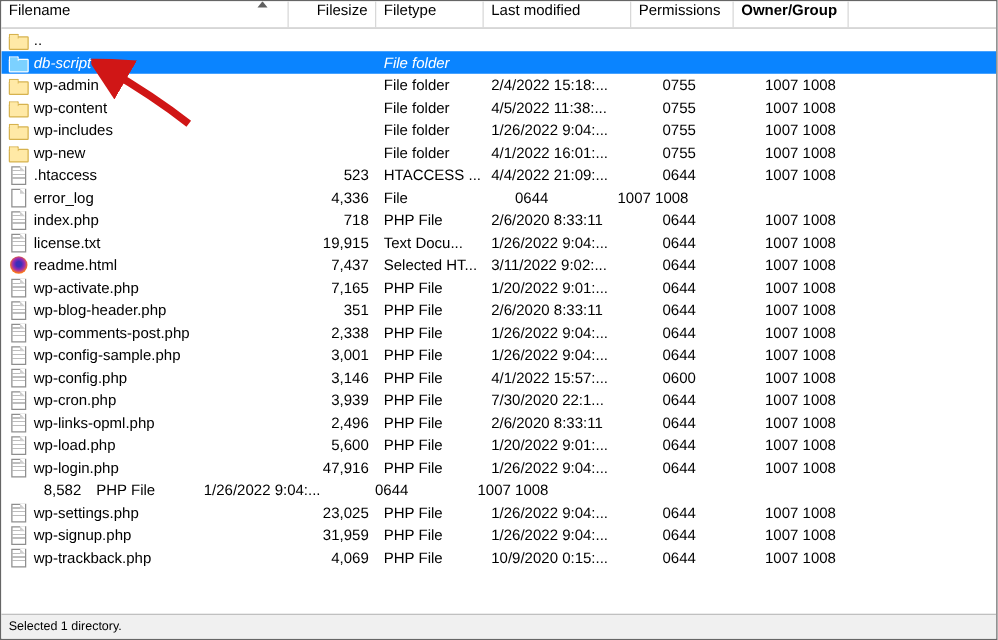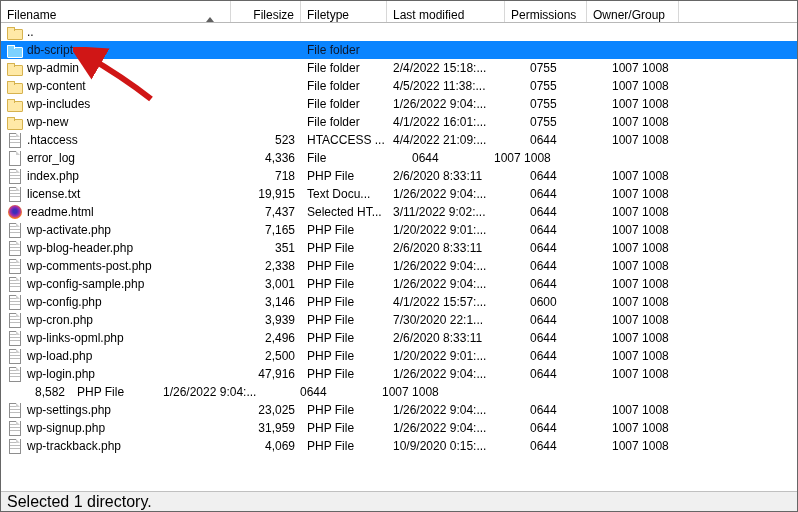--- a/index.html
+++ b/index.html
@@ -16,51 +16,51 @@
     .container { display: flex; flex-direction: column; height: 100%; }
     .header-row {
       display: flex;
       align-items: center;
       height: 22px;
       background: #fff;
       border-bottom: 1px solid #b8b8b8;
     }
     .header-cell {
       display: flex;
-      align-items: flex-end;
+      align-items: flex-start;
       height: 100%;
       padding: 0 6px;
       border-right: 1px solid #d8d8d8;
       white-space: nowrap;
       overflow: hidden;
       user-select: none;
       gap: 48px;
     }
     .col-filename { width: 230px; justify-content: space-between; }
     .col-filesize { width: 70px; justify-content: flex-end; }
     .col-filetype { width: 86px; }
     .col-modified { width: 118px; }
     .col-permissions { width: 82px; }
-    .col-owner { width: 92px; }
+    .col-owner { width: 92px; font-weight: bold; }
     .sort-caret {
       width: 0; height: 0;
       border-left: 4px solid transparent;
       border-right: 4px solid transparent;
       border-bottom: 5px solid #606060;
       margin-left: auto;
       margin-right: 10px;
     }
     .body-rows { flex: 1; overflow: hidden; background: #fff; }
     .row {
       display: flex;
       align-items: center;
       height: 18px;
       white-space: nowrap;
     }
-    .row.selected { background: #0a84ff; color: #0f172a; }
+    .row.selected { background: #0a84ff; color: #ffffff; font-style: italic; }
     .cell {
       display: flex;
       align-items: center;
       padding: 0 6px;
       height: 100%;
       overflow: hidden;
     }
     .cell-filename { width: 230px; gap: 4px; }
     .cell-filesize { width: 70px; justify-content: flex-end; }
     .cell-filetype { width: 86px; }
@@ -94,21 +94,21 @@
       content:""; position:absolute; left:1px; top:1px; width:14px; height:14px;
       border-radius:50%; background: radial-gradient(circle at 50% 45%, #3b2fb8 20%, #9e2bb0 45%, #ff7a18 70%, #ffbb33 100%);
     }
     .footer {
       height: 20px;
       border-top: 1px solid #c0c0c0;
       background: #f0f0f0;
       display: flex;
       align-items: center;
       padding: 0 6px;
-      font-size: 16px;
+      font-size: 10px;
     }
     .annotation-arrow {
       position: absolute;
       left: 72px;
       top: 46px;
       width: 90px;
       height: 70px;
       pointer-events: none;
     }
   </style>
@@ -324,21 +324,21 @@
         <div class="cell cell-filetype">PHP File</div>
         <div class="cell cell-modified">2/6/2020 8:33:11</div>
         <div class="cell cell-permissions">0644</div>
         <div class="cell cell-owner">1007 1008</div>
       </div>
       <div class="row">
         <div class="cell cell-filename">
           <span class="icon icon-file lines"></span>
           <span>wp-load.php</span>
         </div>
-        <div class="cell cell-filesize">2,500</div>
+        <div class="cell cell-filesize">5,600</div>
         <div class="cell cell-filetype">PHP File</div>
         <div class="cell cell-modified">1/20/2022 9:01:...</div>
         <div class="cell cell-permissions">0644</div>
         <div class="cell cell-owner">1007 1008</div>
       </div>
       <div class="row">
         <div class="cell cell-filename">
           <span class="icon icon-file lines"></span>
           <span>wp-login.php</span>
         </div>

